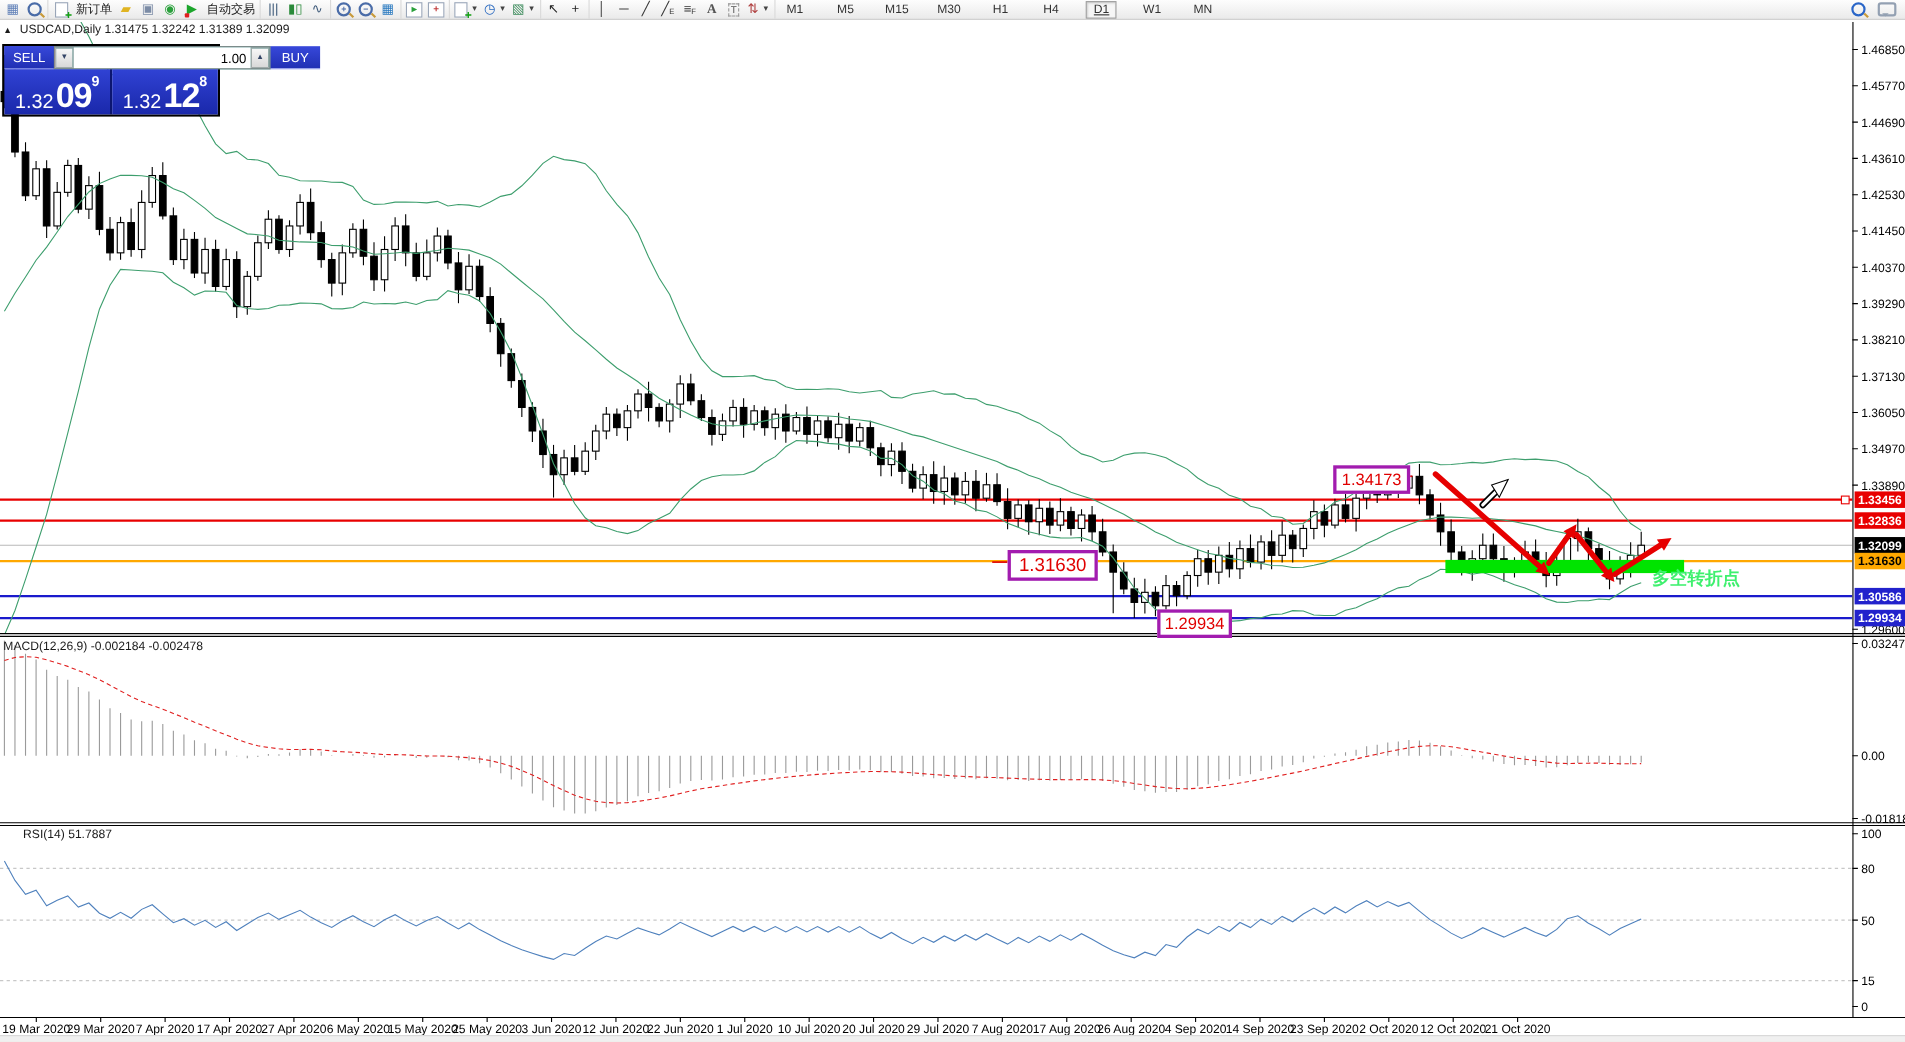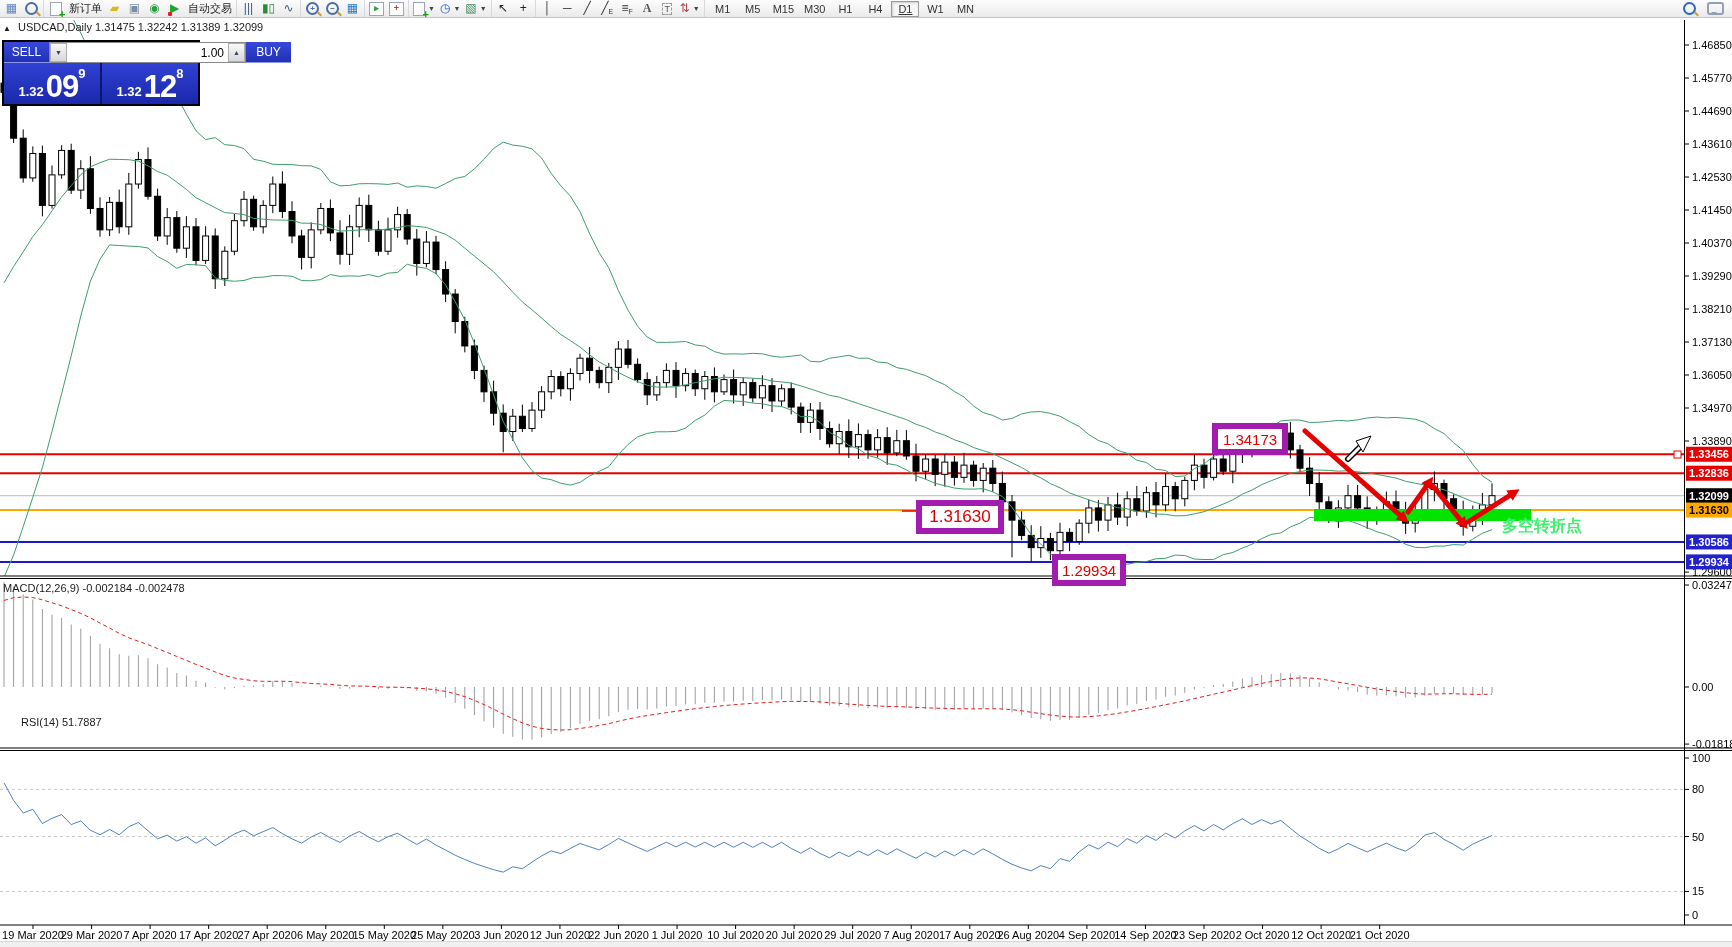--- a/index.html
+++ b/index.html
@@ -17,21 +17,21 @@
   .mag::after{content:"";position:absolute;width:5px;height:2px;background:#c89a3a;transform:rotate(45deg);right:-5px;bottom:-2px;}
   .doc{position:relative;width:10px;height:12px;background:#fff;border:1px solid #9aa6b8;}
   .doc .plus{position:absolute;right:-5px;bottom:-4px;color:#14a014;font-weight:bold;font-size:11px;line-height:10px;}
   .autowrap{position:relative;}
   .autowrap .dot{position:absolute;left:-2px;bottom:0;width:4px;height:4px;background:#e02020;border-radius:1px;}
   .chartarrow{position:relative;width:13px;height:12px;border:1px solid #9aa6b8;background:#fff;font-size:9px;line-height:11px;text-align:center;font-weight:bold;}
   .tb-label{font-size:11px;color:#222;margin-left:1px;white-space:nowrap;font-family:Liberation Serif, serif;}
   .dd{font-size:7px;color:#444;margin-left:1px;}
   .subletter{font-size:7px;color:#333;align-self:flex-end;line-height:8px;margin-left:-2px;}
   .boxed{border:1px dashed #999;font-size:9px;line-height:10px;padding:0 1px;}
-  .tf-group{display:flex;align-items:center;gap:2px;padding:0 4px;}
+  .tf-group{display:flex;align-items:center;gap:18px;padding:0 4px;}
   .tf-btn{min-width:20px;text-align:center;padding:1px 3px;font-size:11px;color:#333;border:1px solid transparent;cursor:pointer;}
   .tf-btn.active{border:1px solid #9a9a9a;background:#f6f6f6;box-shadow:inset 1px 1px 2px #cfcfcf;text-decoration:underline;}
   #tb-right{margin-left:auto;display:flex;align-items:center;gap:10px;padding-right:8px;}
   .chat{width:13px;height:9px;border:2px solid #93a0b2;border-radius:3px;position:relative;}
   .chat::after{content:"";position:absolute;left:2px;bottom:-5px;border:3px solid transparent;border-top-color:#93a0b2;}
 
   
   .chart-title{position:absolute;left:3px;top:21px;font-size:11px;color:#1a1a1a;z-index:4;white-space:nowrap;}
   .chart-title .tri{font-size:8px;margin-right:4px;}
   .ind-label{position:absolute;left:3px;font-size:11px;color:#1a1a1a;z-index:4;white-space:nowrap;}
@@ -42,26 +42,26 @@
   .tp-sell,.tp-buy{flex:0 0 45px;color:#fff;display:flex;align-items:center;justify-content:center;font-size:12px;cursor:pointer;
                    background:linear-gradient(#3748da,#2130b4);border-bottom:1px solid #8a96e8;}
   .tp-vol{flex:1;display:flex;background:#0f766e;border:1px solid #8a8a8a;align-items:stretch;}
   .vol-btn{width:15px;background:linear-gradient(#f8f8f8,#d8d8d8);border:1px solid #aeaeae;font-size:7px;display:flex;
            align-items:center;justify-content:center;color:#346;cursor:pointer;}
   .vol-input{flex:1;border:0;text-align:right;font-size:12px;padding-right:4px;outline:none;font-family:"Liberation Sans",sans-serif;}
   .tp-row2{display:flex;height:41px;}
   .tp-price{flex:1;color:#fff;display:flex;align-items:flex-end;justify-content:center;padding-bottom:5px;cursor:pointer;
             background:linear-gradient(#3042d4,#1a28aa);}
   .tp-price.sellside{border-right:2px solid #0c1670;}
-  .tp-small{font-size:13px;font-weight:bold;margin-right:2px;line-height:14px;}
+  .tp-small{font-size:18px;font-weight:normal;margin-right:2px;line-height:14px;}
   .tp-big{font-size:31px;font-weight:bold;line-height:25px;letter-spacing:-1px;}
   .tp-sup{font-size:13px;font-weight:bold;align-self:flex-start;margin-top:3px;}
 
   
-  .price-box{position:absolute;border:6px solid #a21caf;background:#fff;color:#e00000;display:flex;align-items:center;
+  .price-box{position:absolute;border:3px solid #a21caf;background:#fff;color:#e00000;display:flex;align-items:center;
              justify-content:center;z-index:4;font-family:"Liberation Sans",sans-serif;}
   .turn-text{position:absolute;font-weight:bold;z-index:4;white-space:nowrap;}
 
   #chart-svg{position:absolute;top:0;left:0;z-index:1;}
   .bottom-strip{position:absolute;left:0;top:941px;width:1732px;height:6px;background:#f0f0f0;border-top:1px solid #d6d6d6;z-index:3;}
 </style>
 </head>
 <body>
 
 <div id="screen">
@@ -225,21 +225,21 @@
       </div>
       <div class="tp-price">
         <span class="tp-small">1.32</span>
         <span class="tp-big">12</span>
         <span class="tp-sup">8</span>
       </div>
     </div>
   </div>
 
   <div class="ind-label" style="top:582px;">MACD(12,26,9) -0.002184 -0.002478</div>
-  <div class="ind-label" style="top:716px;padding-left:18px;">RSI(14) 51.7887</div>
+  <div class="ind-label" style="top:753px;padding-left:18px;">RSI(14) 51.7887</div>
 
   <svg id="chart-svg" width="1732" height="947">
       <defs>
         <clipPath id="cmain">
           <rect x="0" y="20" width="1684" height="556"></rect>
         </clipPath>
         <clipPath id="cmacd">
           <rect x="0" y="582" width="1684" height="164"></rect>
         </clipPath>
         <clipPath id="crsi">

